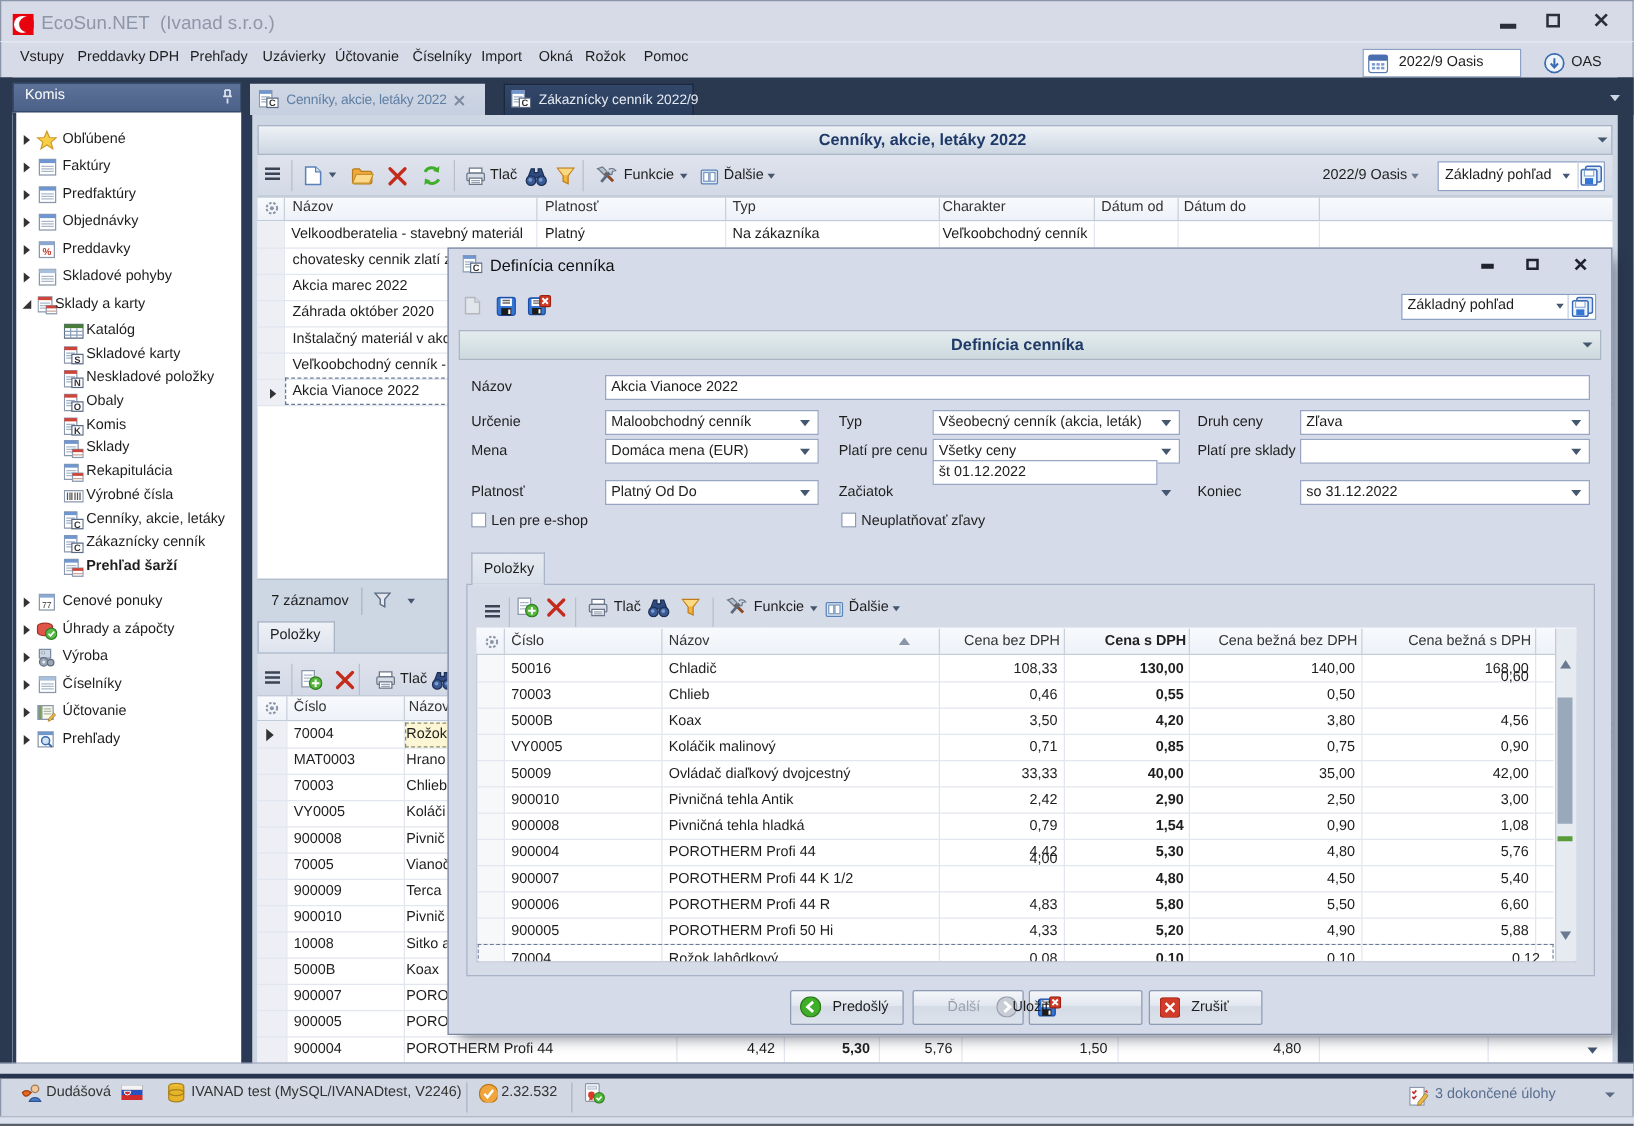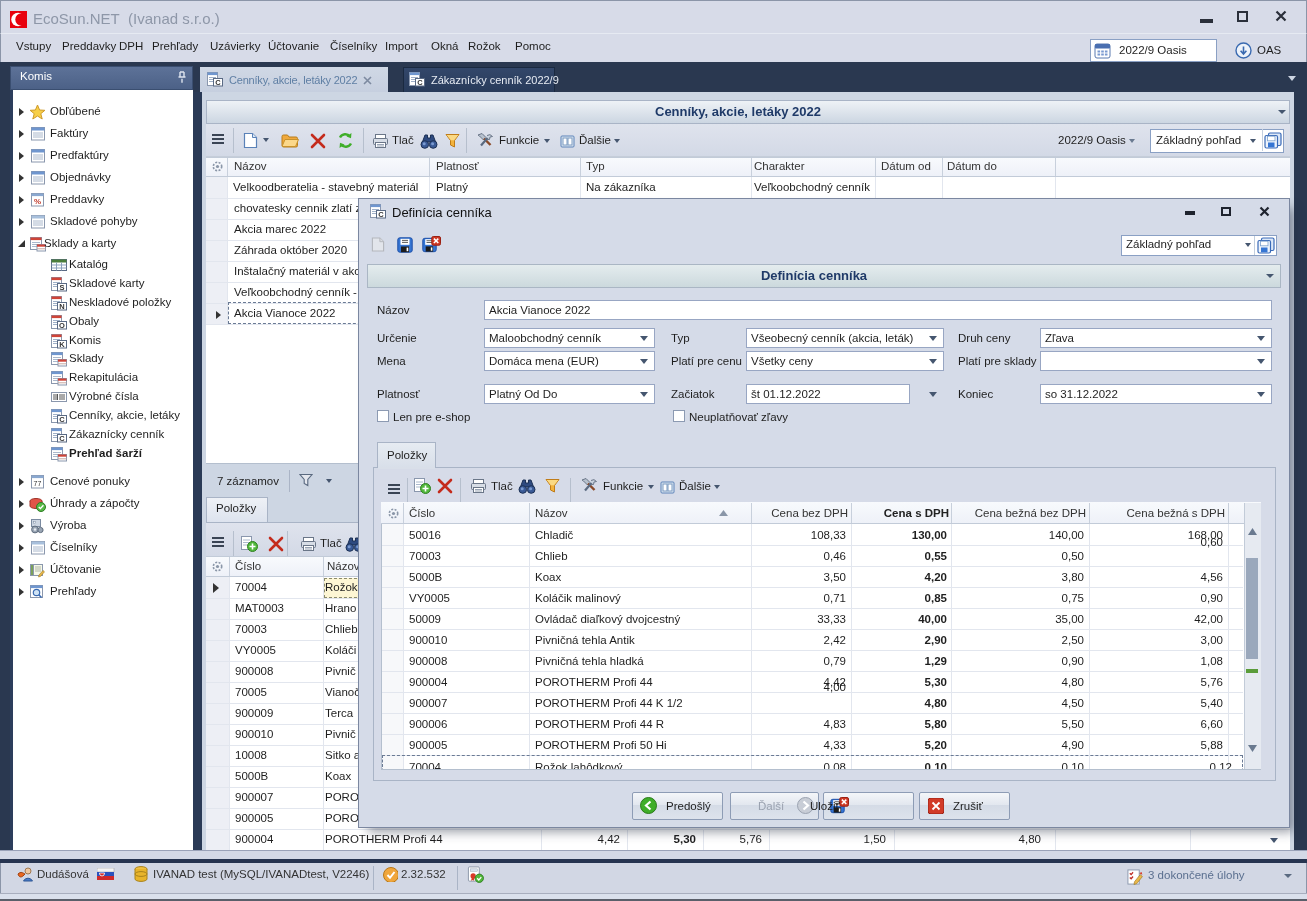--- a/index.html
+++ b/index.html
@@ -716,21 +716,21 @@
 <div class="tx" style="left:671px;top:355px">Platí pre cenu</div>
 <div class="input" style="left:746px;top:351px;width:198px">Všetky ceny</div>
 <div class="abs" style="left:929px;top:359px;width:0;height:0;border-left:4px solid transparent;border-right:4px solid transparent;border-top:5px solid #45566f"></div>
 <div class="tx" style="left:958px;top:355px">Platí pre sklady</div>
 <div class="input" style="left:1040px;top:351px;width:232px"></div>
 <div class="abs" style="left:1257px;top:359px;width:0;height:0;border-left:4px solid transparent;border-right:4px solid transparent;border-top:5px solid #45566f"></div>
 <div class="tx" style="left:377px;top:388px">Platnosť</div>
 <div class="input" style="left:484px;top:384px;width:171px">Platný Od Do</div>
 <div class="abs" style="left:640px;top:392px;width:0;height:0;border-left:4px solid transparent;border-right:4px solid transparent;border-top:5px solid #45566f"></div>
 <div class="tx" style="left:671px;top:388px">Začiatok</div>
-<div class="input" style="left:746px;top:384px;width:164px">št 01.12.2022</div>
+<div class="input" style="left:746px;top:368px;width:180px">št 01.12.2022</div>
 <div class="abs" style="left:929px;top:392px;width:0;height:0;border-left:4px solid transparent;border-right:4px solid transparent;border-top:5px solid #45566f"></div>
 <div class="tx" style="left:958px;top:388px">Koniec</div>
 <div class="input" style="left:1040px;top:384px;width:232px">so 31.12.2022</div>
 <div class="abs" style="left:1257px;top:392px;width:0;height:0;border-left:4px solid transparent;border-right:4px solid transparent;border-top:5px solid #45566f"></div>
 <div class="chk" style="left:377px;top:410px"></div>
 <div class="tx" style="left:393px;top:411px">Len pre e-shop</div>
 <div class="chk" style="left:673px;top:410px"></div>
 <div class="tx" style="left:689px;top:411px">Neuplatňovať zľavy</div>
 <div class="abs" style="left:377px;top:442px;width:59px;height:26px;background:linear-gradient(#e6ebf2,#d8dfe9);border:1px solid #a9b4c6;border-bottom:none"></div>
 <div class="tx" style="left:387px;top:449px">Položky</div>
@@ -849,21 +849,21 @@
 <div class="tx" style="left:409px;top:634px">900010</div>
 <div class="tx" style="left:535px;top:634px">Pivničná tehla Antik</div>
 <div class="rx" style="left:748px;top:634px;width:98px">2,42</div>
 <div class="rx bold" style="left:849px;top:634px;width:98px">2,90</div>
 <div class="rx" style="left:956px;top:634px;width:128px">2,50</div>
 <div class="rx" style="left:1095px;top:634px;width:128px">3,00</div>
 <div class="rowline" style="left:382px;top:671px;width:861px"></div>
 <div class="tx" style="left:409px;top:655px">900008</div>
 <div class="tx" style="left:535px;top:655px">Pivničná tehla hladká</div>
 <div class="rx" style="left:748px;top:655px;width:98px">0,79</div>
-<div class="rx bold" style="left:849px;top:655px;width:98px">1,29</div>
+<div class="rx bold" style="left:849px;top:655px;width:98px">1,54</div>
 <div class="rx" style="left:956px;top:655px;width:128px">0,90</div>
 <div class="rx" style="left:1095px;top:655px;width:128px">1,08</div>
 <div class="rowline" style="left:382px;top:692px;width:861px"></div>
 <div class="tx" style="left:409px;top:676px">900004</div>
 <div class="tx" style="left:535px;top:676px">POROTHERM Profi 44</div>
 <div class="rx" style="left:748px;top:676px;width:98px">4,42</div>
 <div class="rx bold" style="left:849px;top:676px;width:98px">5,30</div>
 <div class="rx" style="left:956px;top:676px;width:128px">4,80</div>
 <div class="rx" style="left:1095px;top:676px;width:128px">5,76</div>
 <div class="rowline" style="left:382px;top:713px;width:861px"></div>

